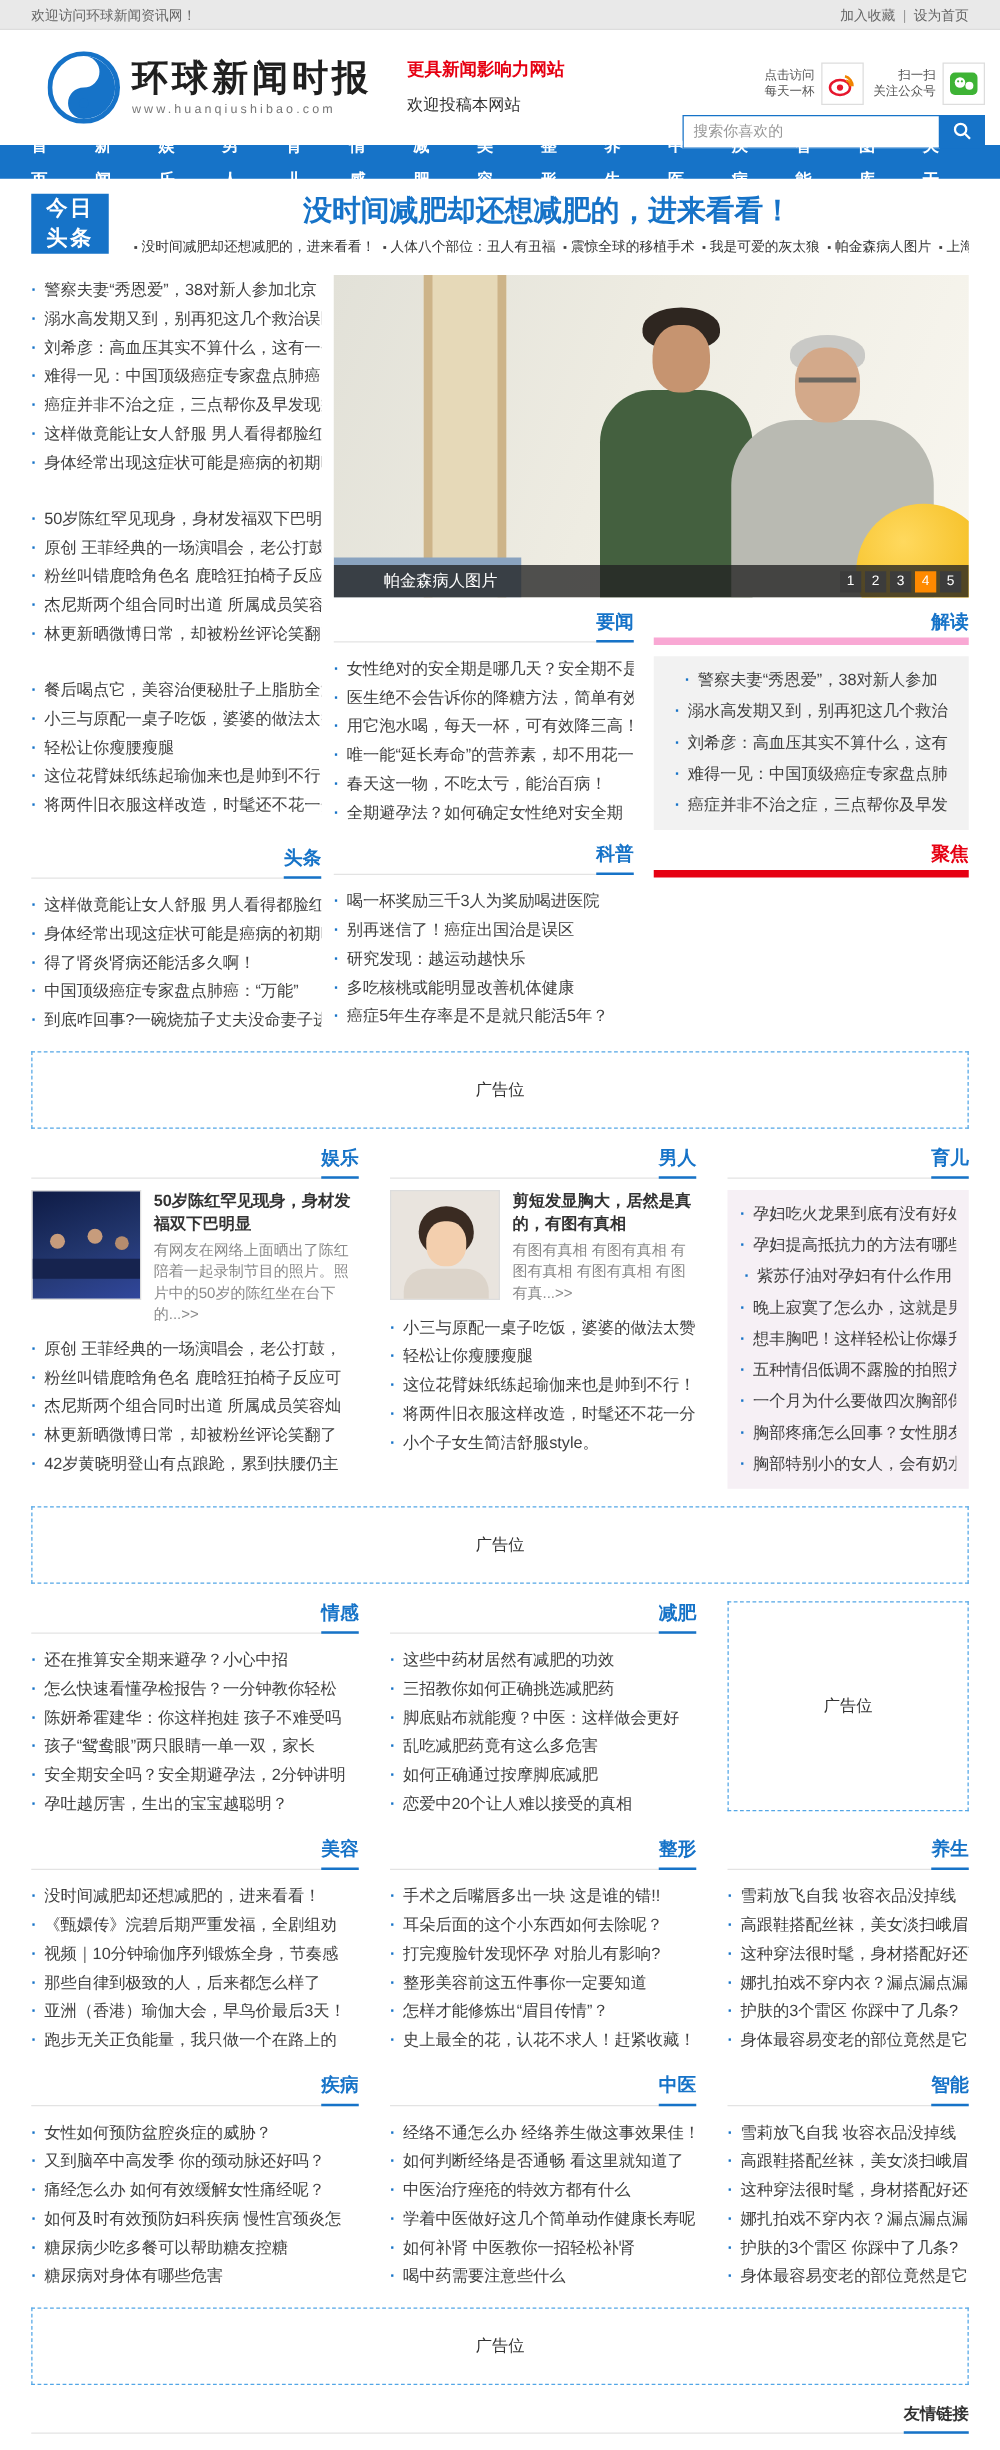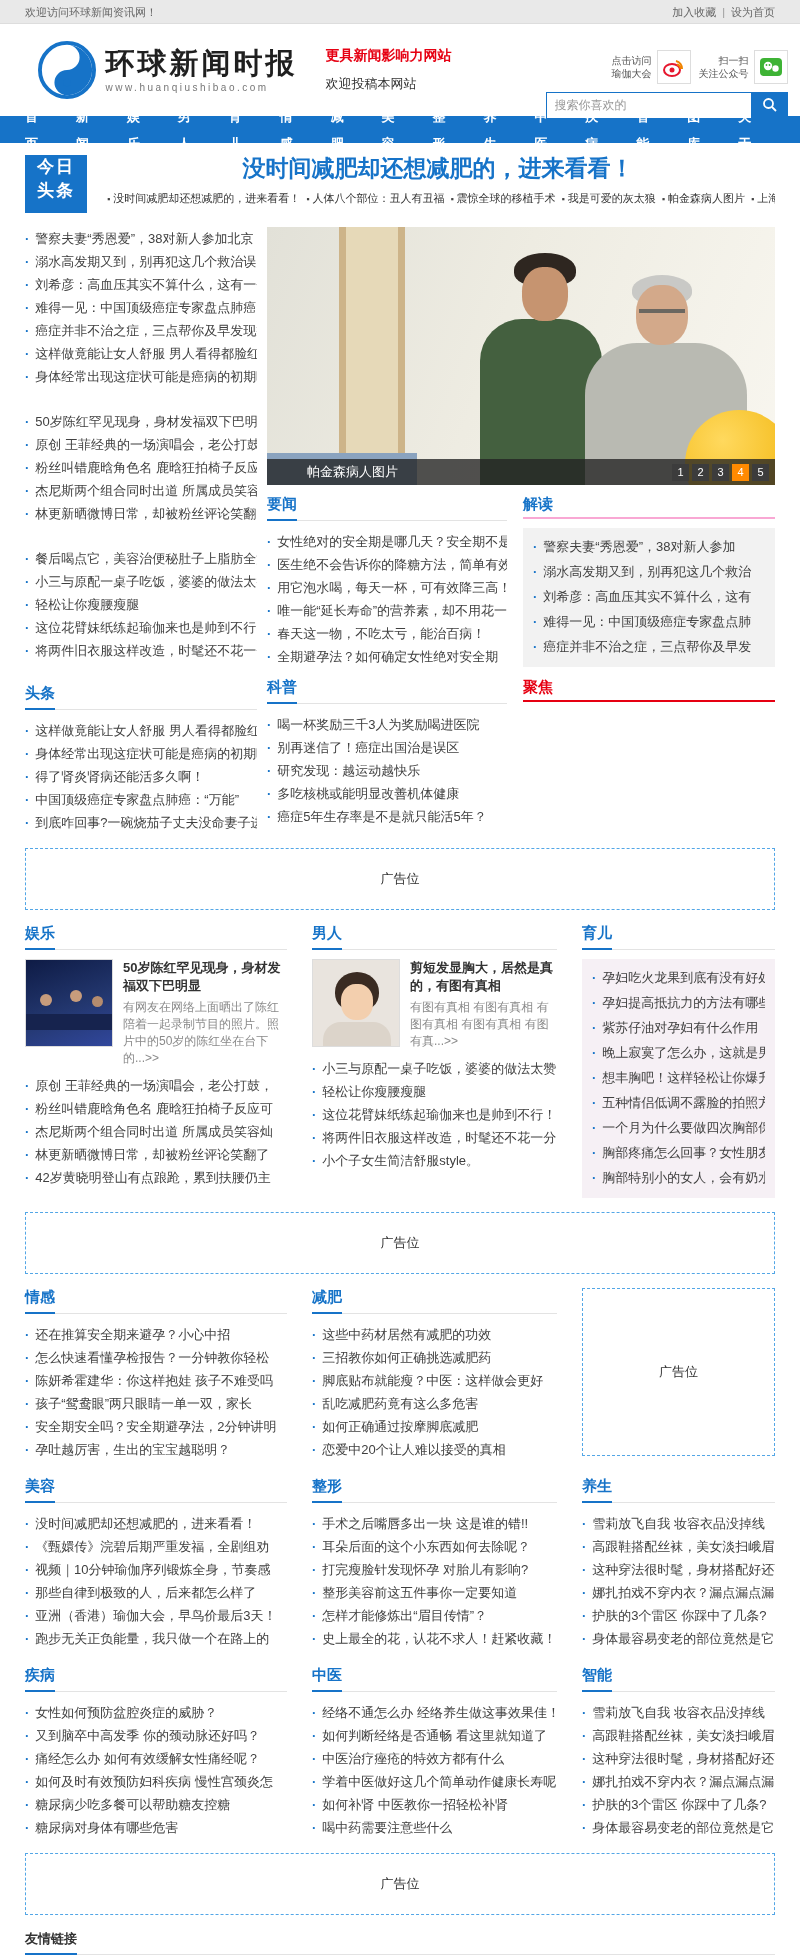--- a/index.html
+++ b/index.html
@@ -35,37 +35,37 @@
 
   
   .nav { background:#1673c8; height:27px; }
   .nav .container { display:flex; height:27px; align-items:center; }
   .nav-link { color:#fff; font-size:13px; font-weight:bold; padding:0 14px; line-height:27px; display:block; }
   .nav-link:first-child { padding-left:0; }
 
   
   .headline { margin-top:12px; }
   .headline .container { display:flex; }
-  .tt-badge { width:62px; height:58px; background:#1673c8; color:#fff; font-size:17px; font-weight:bold; text-align:center; line-height:24px; flex-shrink:0; letter-spacing:2px; }
+  .tt-badge { width:62px; height:48px; background:#1673c8; color:#fff; font-size:17px; font-weight:bold; text-align:center; line-height:24px; flex-shrink:0; letter-spacing:2px; }
   .headline-main { flex:1; min-width:0; padding-left:14px; }
   .headline-title { display:block; text-align:center; color:#1673c8; font-size:23px; font-weight:bold; line-height:26px; }
   .sublinks { margin-top:7px; white-space:nowrap; overflow:hidden; }
   .subitem { font-size:11px; color:#333; }
   .subitem::before { content:"▪"; color:#444; margin:0 3px 0 6px; font-size:9px; }
 
   
   ul.newslist { list-style:none; }
   ul.newslist li { font-size:13px; color:#404040; height:23px; line-height:23px; white-space:nowrap; overflow:hidden; }
   ul.newslist li::before { content:"·"; color:#1673c8; font-weight:bold; margin-right:6px; }
   .gap-group { margin-bottom:22px; }
 
   
-  .sec-head { position:relative; border-bottom:1px solid #e3e3e3; margin-bottom:9px; }
+  .sec-head { position:relative; border-bottom:1px solid #e3e3e3; margin-bottom:9px;text-align:right; }
   .sec-head .t { display:inline-block; color:#1673c8; font-size:15px; font-weight:bold; padding-bottom:5px; border-bottom:2px solid #1673c8; margin-bottom:-1px; }
-  .sec-head.full { border-bottom:2px solid #f9a8d4; }
+  .sec-head.full { border-bottom:6px solid #f9a8d4; }
   .sec-head.full .t { border-bottom:none; padding-bottom:4px; }
   .sec-head.full.red { border-bottom-color:#e60012; }
   .sec-head.red .t { color:#e60012; }
   .sec-head.dark .t { color:#333; font-size:13px; }
 
   
   .main-top { margin-top:14px; }
   .main-top .container { display:flex; gap:10px; }
   .left-col { width:232px; flex-shrink:0; }
   .right-col { width:508px; flex-shrink:0; }
@@ -84,21 +84,21 @@
   .s-man2-body { left:318px; top:116px; width:162px; height:142px; background:#b9bab2; border-radius:52px 52px 0 0; }
   .s-ball { left:418px; top:183px; width:108px; height:108px; border-radius:50%; background:radial-gradient(circle at 35% 28%,#ffd95e,#efaf00); }
   .s-caption { left:0; right:0; bottom:0; height:26px; background:rgba(35,35,35,.78); display:flex; align-items:center; }
   .s-caption-text { color:#fff; font-size:13px; margin-left:40px; }
   .s-pages { margin-left:auto; margin-right:6px; display:flex; }
   .pg { width:17px; height:17px; background:#3c3c3c; color:#fff; font-size:11px; text-align:center; line-height:17px; margin-left:3px; display:block; }
   .pg.active { background:#ff8a00; }
 
   
   .grid2 { display:grid; grid-template-columns:240px 252px; column-gap:16px; margin-top:10px; }
-  .graybox { background:#f2f2f2; padding:6px 10px 8px; }
+  .graybox { background:#f2f2f2; padding:6px 10px 8px;text-align:center; }
   .graybox.pink { background:#f6f0f5; }
   .graybox ul.newslist li { height:25px; line-height:25px; }
 
   
   .ad { border:1px dashed #53a6e6; display:flex; align-items:center; justify-content:center; color:#333; font-size:13px; background:#fff; }
   .ad.full { width:750px; height:62px; margin:14px auto; }
   .ad.vert { height:168px; }
 
   
   .grid3 { display:grid; grid-template-columns:262px 245px 193px; column-gap:25px; width:750px; margin:0 auto; }
@@ -149,21 +149,21 @@
       </span>
     </a>
     <div class="slogan">
       <div class="slogan-red">更具新闻影响力网站</div>
       <div class="slogan-sub">欢迎投稿本网站</div>
     </div>
     <div class="right-tools">
       <div class="tool-row">
         <div class="tool-text">
           <div>点击访问</div>
-          <div>瑜伽大会</div>
+          <div>每天一杯</div>
         </div>
         <a class="tool-icon">
           <svg width="24" height="24" viewBox="0 0 24 24">
             <ellipse cx="10" cy="15" rx="8" ry="6" fill="none" stroke="#e6162d" stroke-width="2"></ellipse>
             <circle cx="10" cy="15" r="2.5" fill="#e6162d"></circle>
             <path d="M14 6 a8 8 0 0 1 6 8" fill="none" stroke="#f08300" stroke-width="2"></path>
             <path d="M15 9.5 a4.5 4.5 0 0 1 3.5 4.5" fill="none" stroke="#f08300" stroke-width="2"></path>
           </svg>
         </a>
         <div class="tool-text">

